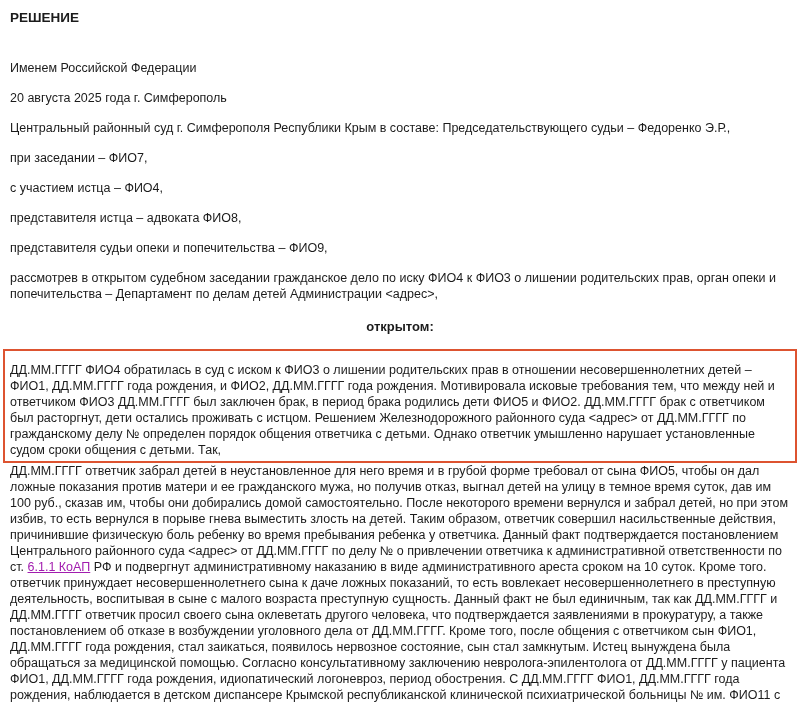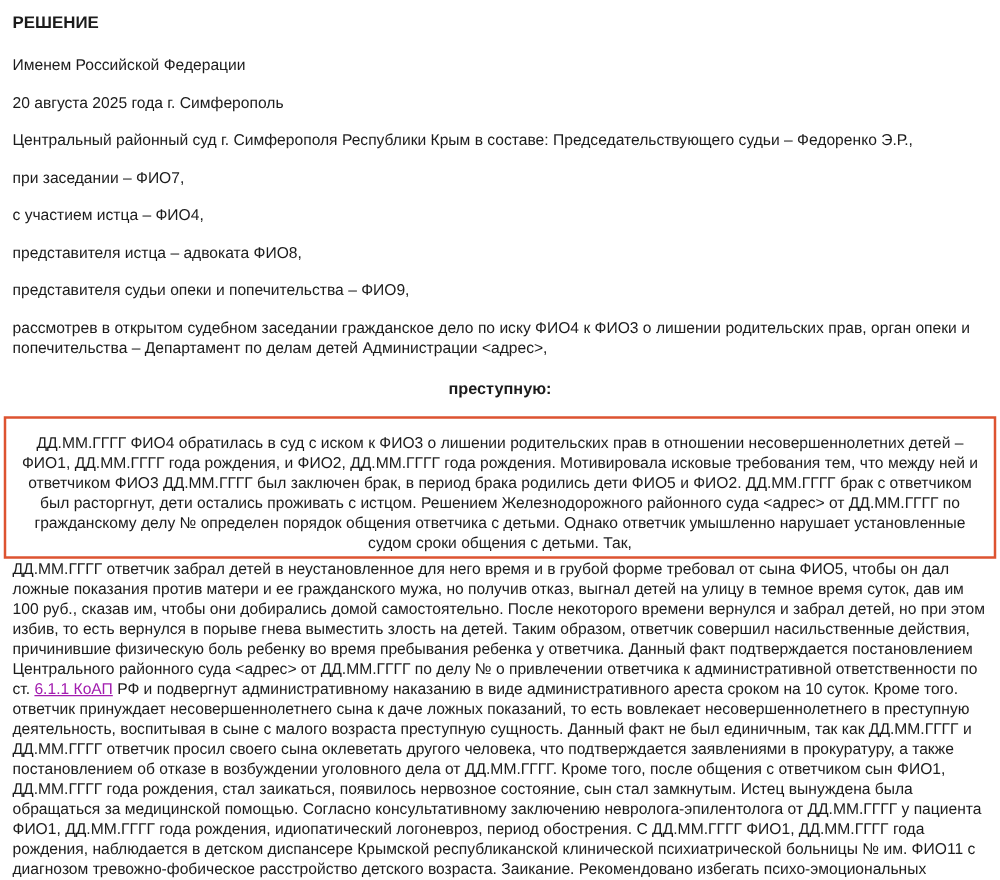--- a/index.html
+++ b/index.html
@@ -24,34 +24,33 @@
   .doc-title {
     margin: 0;
     font-weight: bold;
     font-size: 13.5px;
     line-height: 16px;
   }
   .hp {
     margin: 14px 0 0 0;
   }
   .hp.first {
-    margin-top: 18px;
+    margin-top: 34px;
   }
   .section-heading {
     margin: 17px 0 0 0;
     text-align: center;
     font-weight: bold;
     font-size: 13px;
     line-height: 16px;
   }
   .highlight-box {
     margin: 14px -7px 0 -7px;
     border: 2px solid #dd5330;
     padding: 11px 5px 3px 5px;
-    text-align: center;
   }
   .highlight-box p,
   .body-continuation {
     margin: 0;
   }
   .body-continuation {
     padding-bottom: 8px;
   }
   a.doc-link {
     color: #a21caf;
@@ -77,21 +76,21 @@
 
   <p class="hp">с участием истца – ФИО4,</p>
 
   <p class="hp">представителя истца – адвоката ФИО8,</p>
 
   <p class="hp">представителя судьи опеки и попечительства – ФИО9,</p>
 
 
   <p class="hp">рассмотрев в открытом судебном заседании гражданское дело по иску ФИО4 к ФИО3 о лишении родительских прав, орган опеки и попечительства – Департамент по делам детей Администрации &lt;адрес&gt;,</p>
 
-  <p class="section-heading">преступную:</p>
+  <p class="section-heading">открытом:</p>
 
   <div class="highlight-box">
     <p>ДД.ММ.ГГГГ ФИО4 обратилась в суд с иском к ФИО3 о лишении родительских прав в отношении несовершеннолетних детей – ФИО1, ДД.ММ.ГГГГ года рождения, и ФИО2, ДД.ММ.ГГГГ года рождения. Мотивировала исковые требования тем, что между ней и ответчиком ФИО3 ДД.ММ.ГГГГ был заключен брак, в период брака родились дети ФИО5 и ФИО2. ДД.ММ.ГГГГ брак с ответчиком был расторгнут, дети остались проживать с истцом. Решением Железнодорожного районного суда &lt;адрес&gt; от ДД.ММ.ГГГГ по гражданскому делу № определен порядок общения ответчика с детьми. Однако ответчик умышленно нарушает установленные судом сроки общения с детьми. Так,</p>
   </div>
 
   <p class="body-continuation"><span>ДД.ММ.ГГГГ ответчик забрал детей в неустановленное для него время и в грубой форме требовал от сына ФИО5, чтобы он дал ложные показания против матери и ее гражданского мужа, но получив отказ, выгнал детей на улицу в темное время суток, дав им 100 руб., сказав им, чтобы они добирались домой самостоятельно. После некоторого времени вернулся и забрал детей, но при этом избив, то есть вернулся в порыве гнева выместить злость на детей. Таким образом, ответчик совершил насильственные действия, причинившие физическую боль ребенку во время пребывания ребенка у ответчика. Данный факт подтверждается постановлением Центрального районного суда &lt;адрес&gt; от ДД.ММ.ГГГГ по делу № о привлечении ответчика к административной ответственности по ст. </span><a class="doc-link">6.1.1 КоАП</a><span> РФ и подвергнут административному наказанию в виде административного ареста сроком на 10 суток. Кроме того. ответчик принуждает несовершеннолетнего сына к даче ложных показаний, то есть вовлекает несовершеннолетнего в преступную деятельность, воспитывая в сыне с малого возраста преступную сущность. Данный факт не был единичным, так как ДД.ММ.ГГГГ и ДД.ММ.ГГГГ ответчик просил своего сына оклеветать другого человека, что подтверждается заявлениями в прокуратуру, а также постановлением об отказе в возбуждении уголовного дела от ДД.ММ.ГГГГ. Кроме того, после общения с ответчиком сын ФИО1, ДД.ММ.ГГГГ года рождения, стал заикаться, появилось нервозное состояние, сын стал замкнутым. Истец вынуждена была обращаться за медицинской помощью. Согласно консультативному заключению невролога-эпилентолога от ДД.ММ.ГГГГ у пациента ФИО1, ДД.ММ.ГГГГ года рождения, идиопатический логоневроз, период обострения. С ДД.ММ.ГГГГ ФИО1, ДД.ММ.ГГГГ года рождения, наблюдается в детском диспансере Крымской республиканской клинической психиатрической больницы № им. ФИО11 с диагнозом тревожно-фобическое расстройство детского возраста. Заикание. Рекомендовано избегать психо-эмоциональных нагрузок. Таким образом, ответчик не занимается воспитанием детей,</span></p>
 
 </div>
 
 </body></html>

